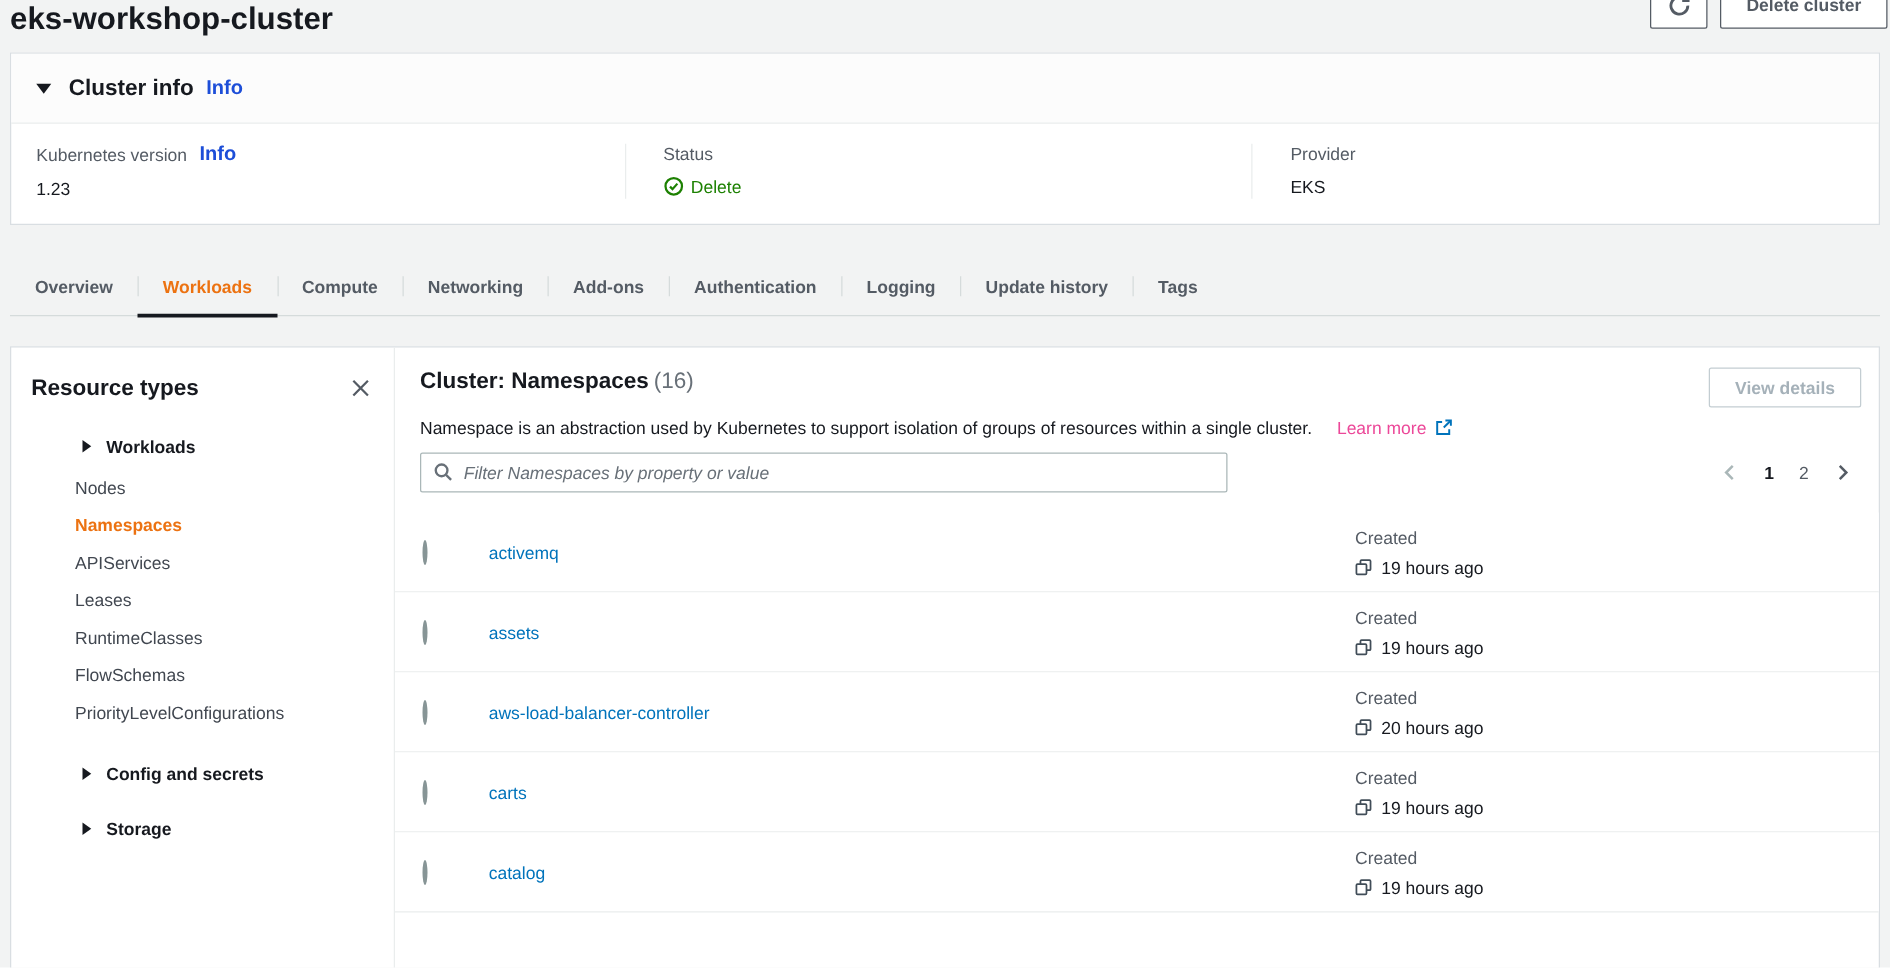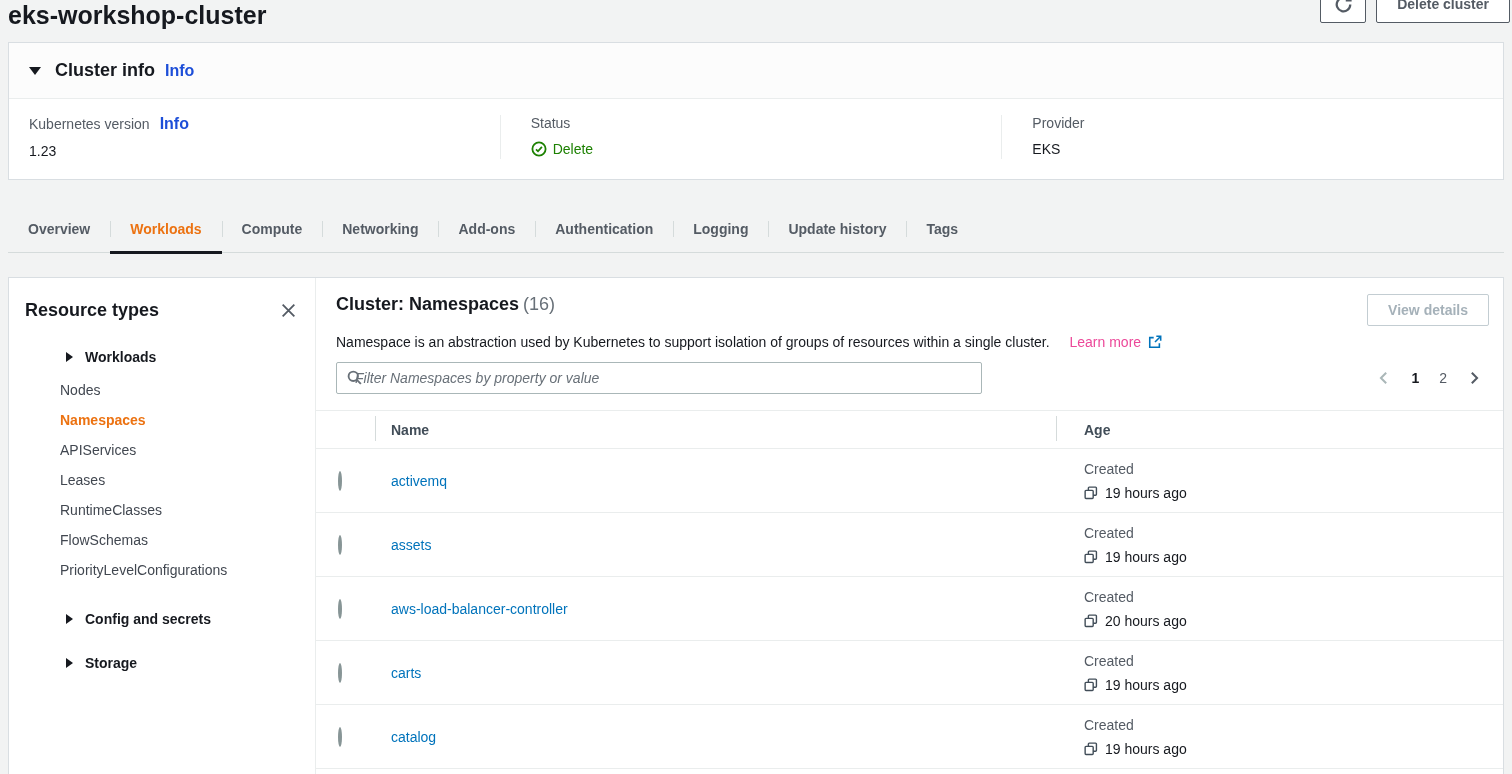--- a/index.html
+++ b/index.html
@@ -75,21 +75,21 @@
   .content-title { font-size: 18px; font-weight: bold; }
   .content-count { font-size: 18px; font-weight: normal; color: #687078; }
   .content-desc { padding: 8px 20px 0; color: #16191f; }
   .learn-more { color: #ec4899; text-decoration: none; cursor: pointer; margin-left: 16px; }
   .toolbar { display: flex; align-items: center; margin-top: 12px; padding: 0 22px 0 20px; }
   .filter-box {
     position: relative; width: 646px; height: 32px;
   }
   .filter-box input {
     width: 100%; height: 100%; border: 1px solid #aab7b8; border-radius: 2px;
-    padding: 0 10px 0 18px; font-size: 14px; font-style: italic; color: #16191f;
+    padding: 0 10px 0 34px; font-size: 14px; font-style: italic; color: #16191f;
     font-family: "Liberation Sans", sans-serif; outline: none; background: #fff;
   }
   .filter-box input::placeholder { color: #687078; font-style: italic; }
   .search-icon { position: absolute; left: 11px; top: 8px; display: flex; }
   .pagination { margin-left: auto; display: flex; align-items: center; gap: 20px; }
   .page-num { color: #545b64; cursor: pointer; }
   .page-num.current { font-weight: bold; color: #16191f; }
   .page-arrow { display: flex; cursor: pointer; }
 
   
@@ -256,25 +256,20 @@
         <span class="page-num">2</span>
         <span class="page-arrow">
           <svg width="14" height="14" viewBox="0 0 16 16" fill="none" stroke="#545b64" stroke-width="2.3">
               <path d="M5.5 2l6 6-6 6"></path>
             </svg>
         </span>
       </div>
     </div>
 
     <div class="table">
-      <div class="thead">
-        <div class="col-sel"></div>
-        <div class="col-name">Name</div>
-        <div class="col-age">Age</div>
-      </div>
 
       <div class="trow">
         <div class="col-sel"><span class="radio"></span></div>
         <div class="col-name"><a class="ns-link">activemq</a></div>
         <div class="col-age">
           <div class="age-created">Created</div>
           <div class="age-time">
             <span class="copy-btn">
               <svg width="14" height="14" viewBox="0 0 16 16" fill="none" stroke="#414d58" stroke-width="1.6">
                   <rect x="5" y="1.3" width="9.2" height="9.2" rx="1"></rect>

